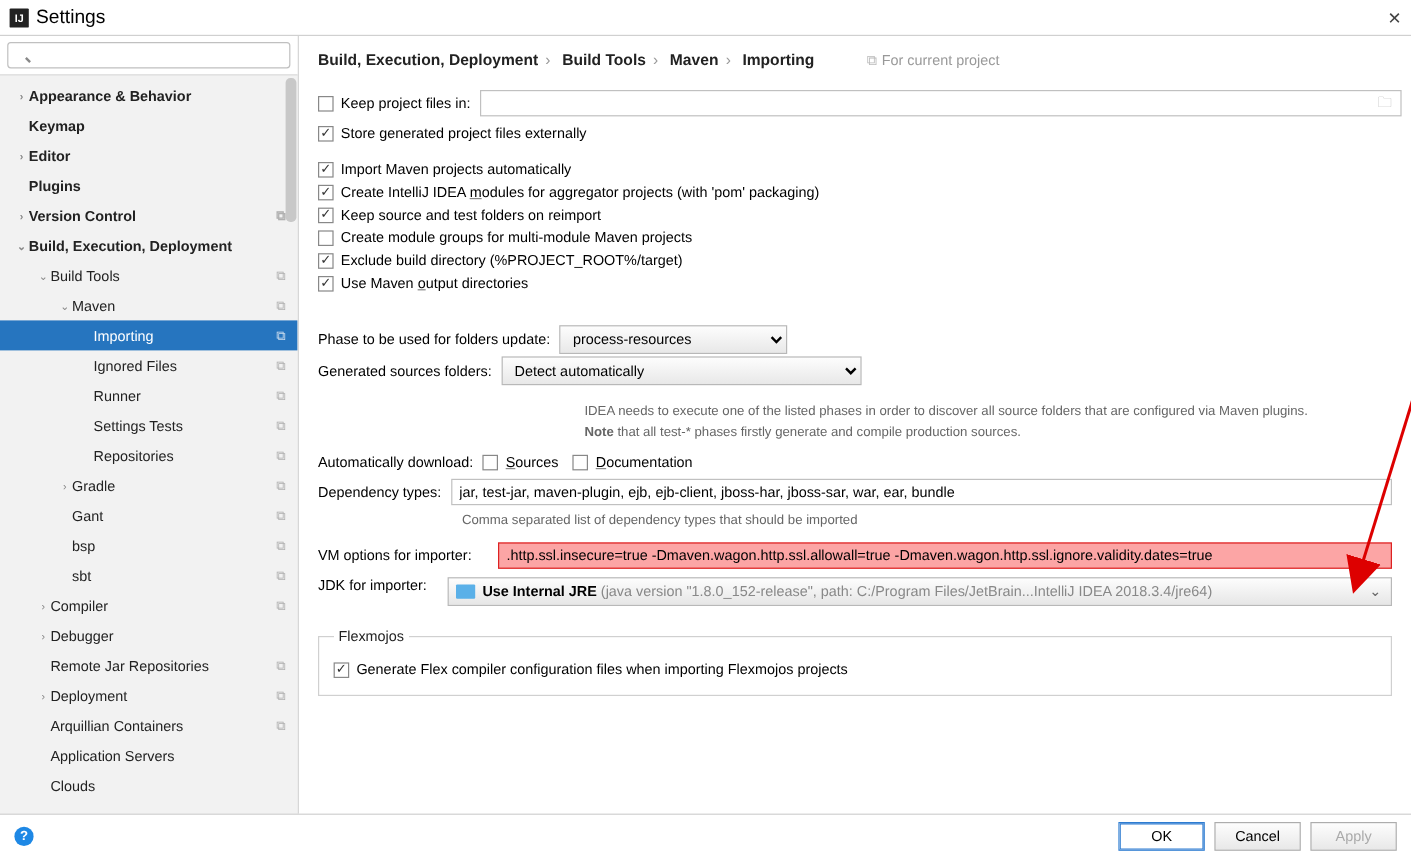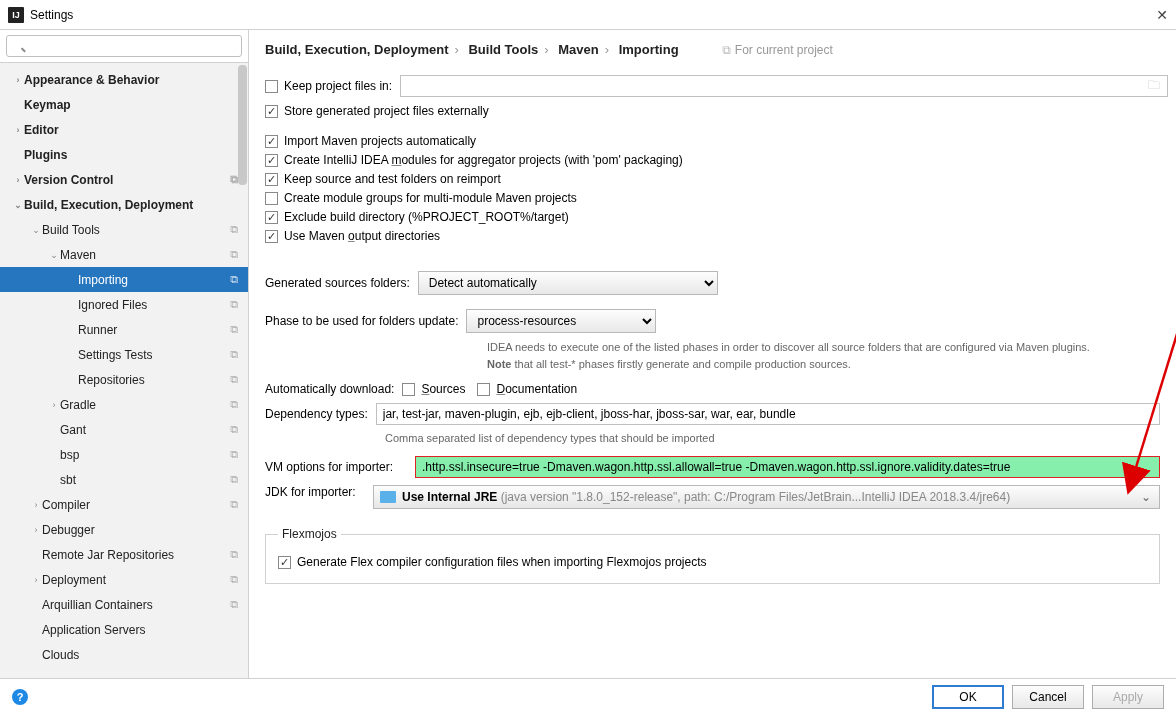--- a/index.html
+++ b/index.html
@@ -1,19 +1,19 @@
 <!DOCTYPE html>
 <html><head>
 <meta charset="utf-8">
 <style>
 * { box-sizing: border-box; margin: 0; padding: 0; }
 body { font-family: "Segoe UI", Arial, sans-serif; font-size: 12px; color: #000; background: #fff; width: 1176px; height: 714px; overflow: hidden; position: relative; }
 .titlebar { height: 30px; display: flex; align-items: center; padding: 0 8px; border-bottom: 1px solid #d0d0d0; }
 .titlebar .app-icon { width: 16px; height: 16px; background: #222; color: #fff; display: flex; align-items: center; justify-content: center; font-size: 9px; font-weight: bold; margin-right: 6px; border-radius: 1px; }
-.titlebar .title { flex: 1; font-size: 12px; }
+.titlebar .title { flex: 1; font-size: 16px; }
 .titlebar .close { width: 30px; text-align: right; font-size: 14px; color: #444; cursor: pointer; }
 .main { display: flex; height: 648px; }
 .sidebar { width: 249px; border-right: 1px solid #d0d0d0; display: flex; flex-direction: column; background: #f2f2f2; }
 .search-wrap { padding: 5px 6px; border-bottom: 1px solid #d0d0d0; background: #fff; }
 .search { width: 100%; height: 22px; border: 1px solid #c0c0c0; border-radius: 3px; padding: 0 20px 0 22px; font-size: 12px; color: #888; position: relative; }
 .search-container { position: relative; }
 .search-container::before { content: ""; position: absolute; left: 6px; top: 50%; transform: translateY(-50%); width: 10px; height: 10px; border: 1.5px solid #888; border-radius: 50%; }
 .search-container::after { content: ""; position: absolute; left: 15px; top: 14px; width: 5px; height: 1.5px; background: #888; transform: rotate(45deg); }
 .tree { flex: 1; overflow-y: auto; padding-top: 4px; background: #f2f2f2; position: relative; }
 .tree-scrollbar { position: absolute; right: 1px; top: 2px; width: 9px; height: 120px; background: #c8c8c8; border-radius: 4px; }
@@ -38,21 +38,21 @@
 .cb { width: 13px; height: 13px; border: 1px solid #888; margin-right: 6px; display: inline-flex; align-items: center; justify-content: center; background: #fff; }
 .cb.checked::after { content: "✓"; font-size: 11px; color: #333; line-height: 1; }
 .row .lbl { color: #000; }
 .row .u { text-decoration: underline; text-decoration-color: #888; }
 .field-input { flex: 1; height: 22px; border: 1px solid #c0c0c0; padding: 0 6px; font-size: 12px; background: #fff; margin-left: 8px; }
 .folder-icon { color: #bbb; margin-left: -20px; pointer-events: none; }
 select.combo { height: 24px; border: 1px solid #b8b8b8; background: linear-gradient(#fdfdfd, #e8e8e8); font-size: 12px; padding: 0 6px; }
 .label-inline { margin-right: 8px; }
 .hint { font-size: 11px; color: #666; margin: 6px 0 10px 222px; line-height: 1.5; }
 .hint2 { font-size: 11px; color: #666; margin: 4px 0 12px 120px; }
-.vm-input { flex: 1; height: 22px; border: 1.5px solid #d22; padding: 0 6px; font-size: 12px; background: #86efac; }
+.vm-input { flex: 1; height: 22px; border: 1.5px solid #d22; padding: 0 6px; font-size: 12px; background: #fca5a5; }
 .jdk-wrap { display: flex; margin-top: 6px; }
 .jdk-combo { flex: 1; height: 24px; border: 1px solid #b8b8b8; background: linear-gradient(#fdfdfd, #e6e6e6); display: flex; align-items: center; padding: 0 6px; font-size: 12px; position: relative; }
 .jdk-combo .jdk-icon { width: 16px; height: 12px; background: #5ab0e8; margin-right: 6px; border-radius: 1px; }
 .jdk-combo .txt b { font-weight: bold; color: #000; }
 .jdk-combo .txt span { color: #888; }
 .jdk-combo::after { content: "⌄"; position: absolute; right: 8px; color: #666; font-size: 12px; }
 fieldset.flex-group { border: 1px solid #d0d0d0; padding: 10px 12px; margin-top: 18px; }
 fieldset.flex-group legend { font-size: 12px; padding: 0 4px; color: #222; }
 .arrow-svg { position: absolute; left: 670px; top: 194px; pointer-events: none; }
 .footer { position: absolute; bottom: 0; left: 0; right: 0; height: 36px; border-top: 1px solid #d0d0d0; display: flex; align-items: center; padding: 0 12px; }
@@ -234,31 +234,31 @@
       </div>
     <div class="row tight">
         <span class="cb checked"></span>
         <span class="lbl">Exclude build directory (%PROJECT_ROOT%/target)</span>
       </div>
     <div class="row" style="margin-bottom:28px">
         <span class="cb checked"></span>
         <span class="lbl"><span>Use Maven </span><span class="u">o</span><span>utput directories</span></span>
       </div>
 
+    <div class="row" style="margin-bottom:2px">
+      <span class="label-inline">Phase to be used for folders update:</span>
+      <select class="combo" style="width:190px">
+        <option>process-resources</option>
+      </select>
+    </div>
+
     <div class="row" style="margin-bottom:14px">
       <span class="label-inline">Generated sources folders:</span>
       <select class="combo" style="width:300px">
         <option>Detect automatically</option>
-      </select>
-    </div>
-
-    <div class="row" style="margin-bottom:2px">
-      <span class="label-inline">Phase to be used for folders update:</span>
-      <select class="combo" style="width:190px">
-        <option>process-resources</option>
       </select>
     </div>
     <div class="hint">
       <span>IDEA needs to execute one of the listed phases in order to discover all source folders that are configured via Maven plugins.</span><br>
       <b>Note</b><span> that all test-* phases firstly generate and compile production sources.</span>
     </div>
 
     <div class="row">
       <span class="label-inline">Automatically download:</span>
       <span class="cb"></span>

